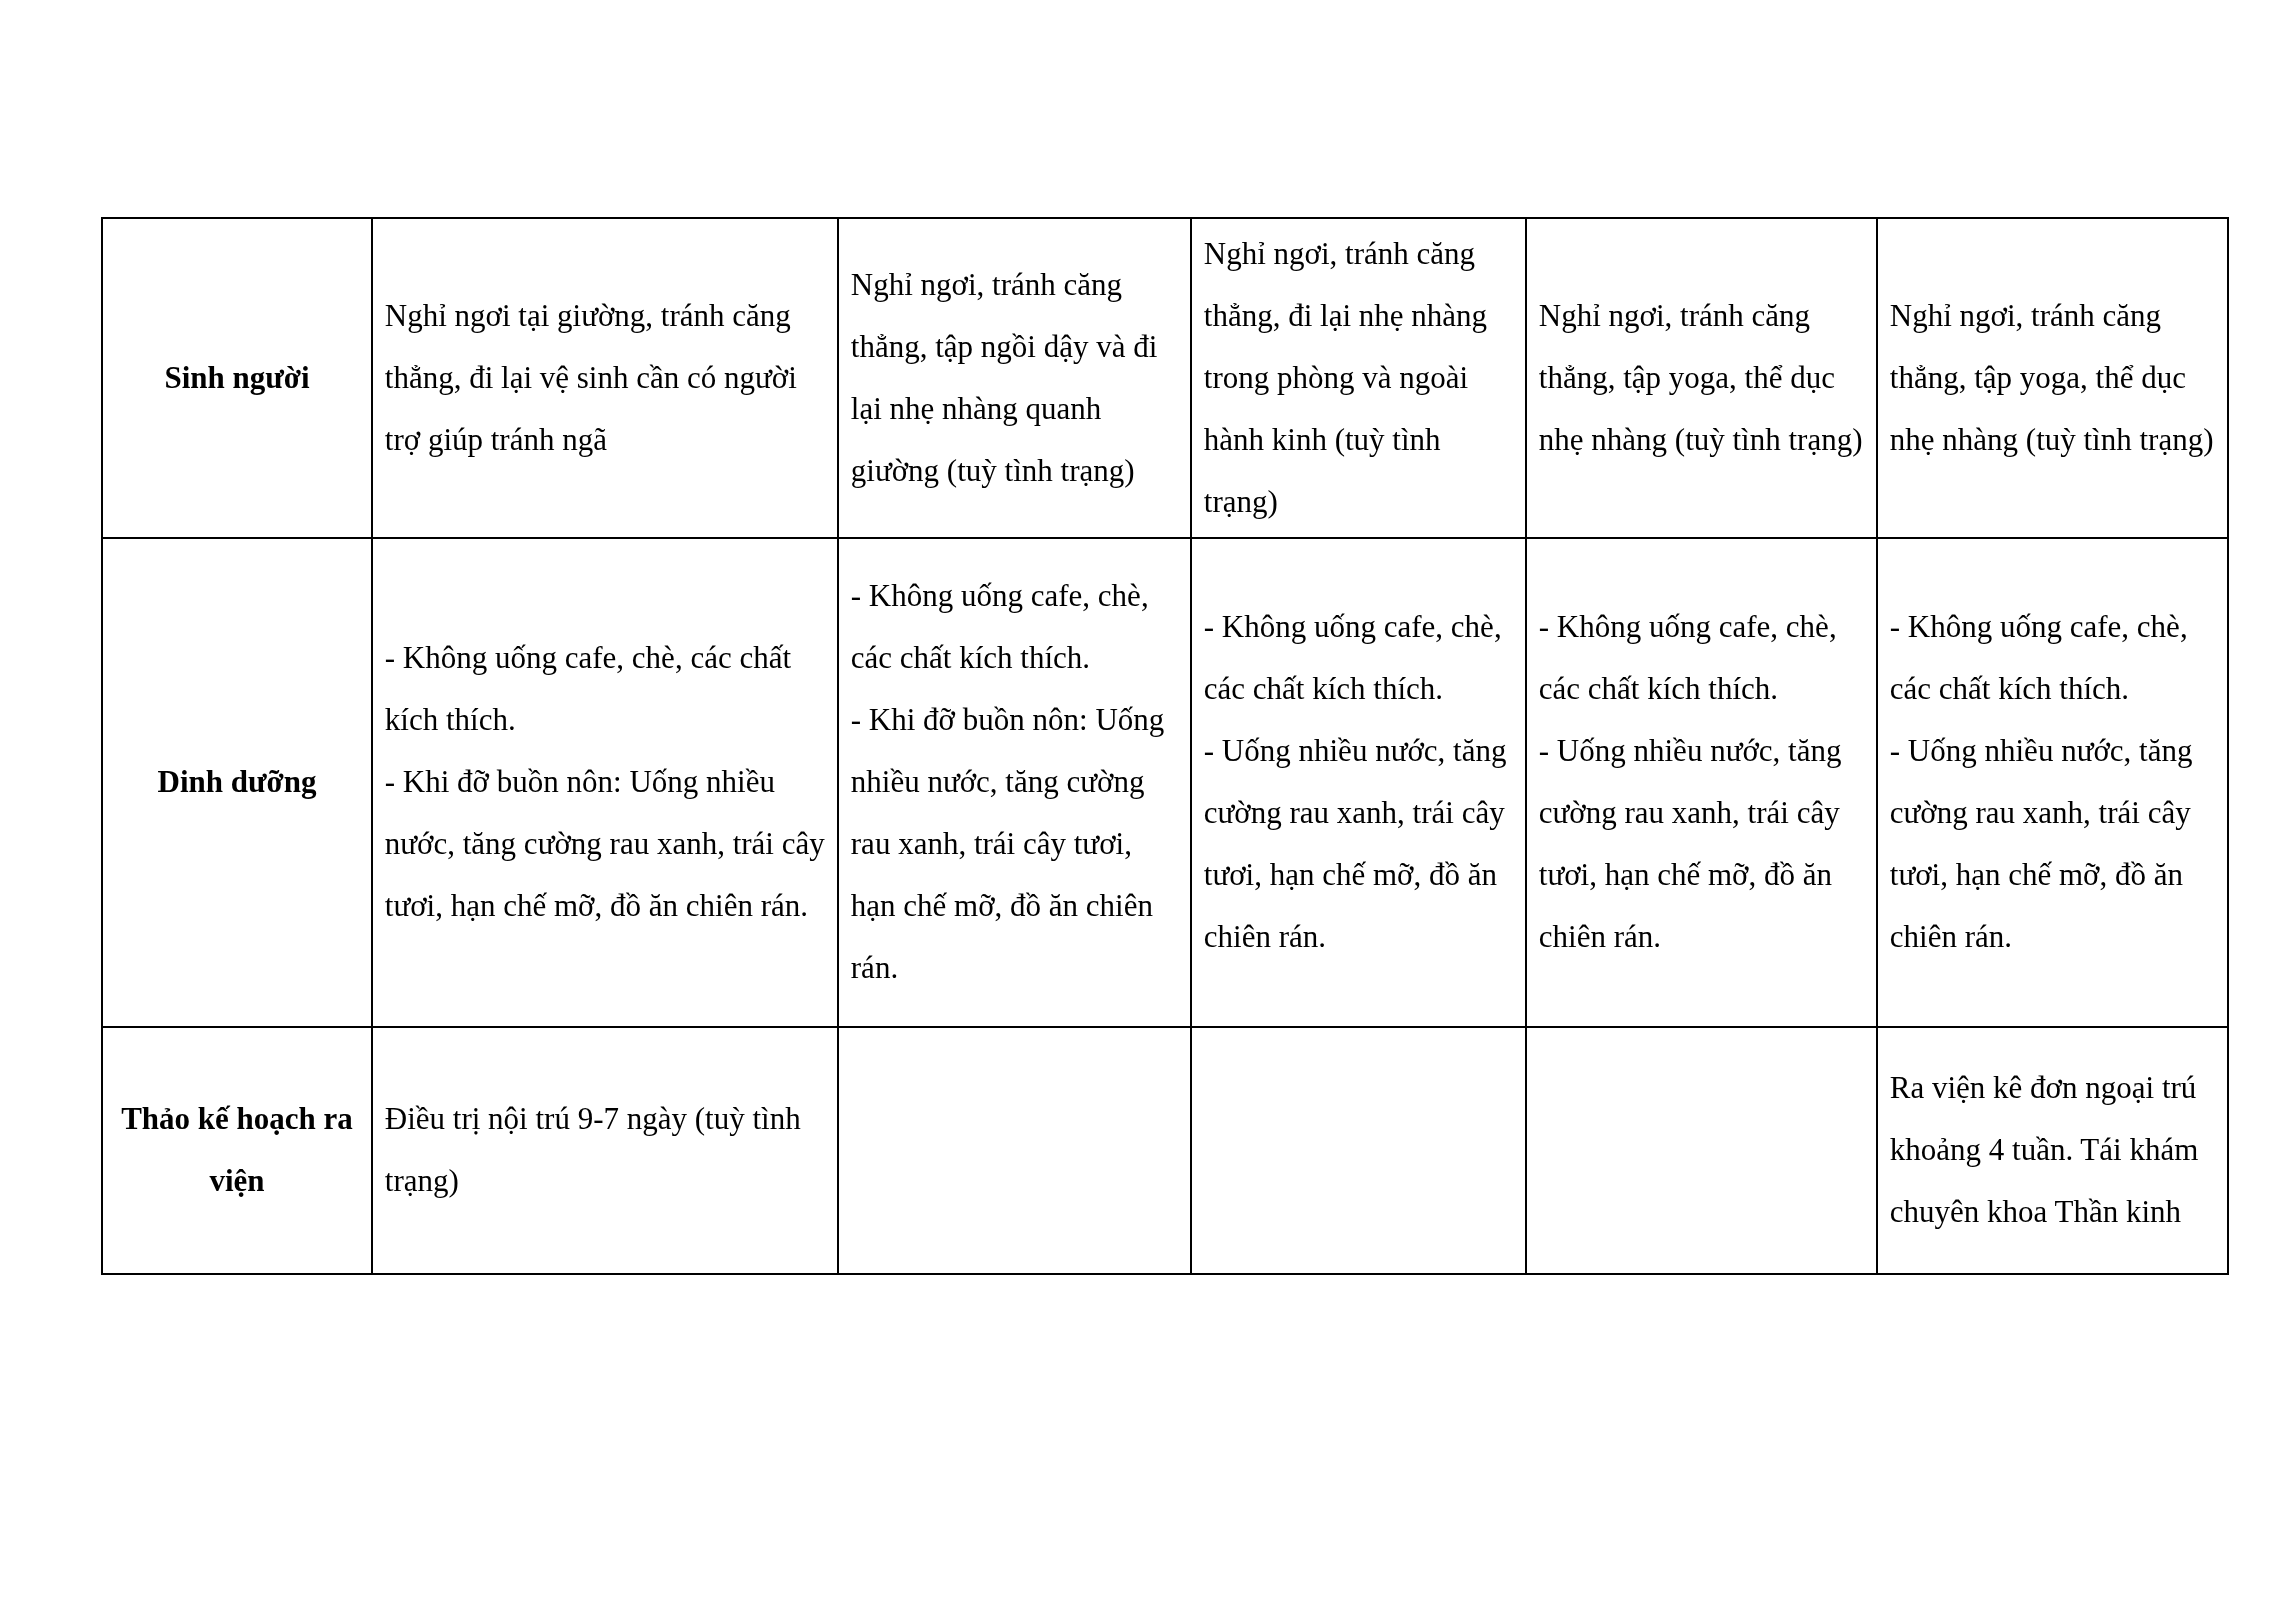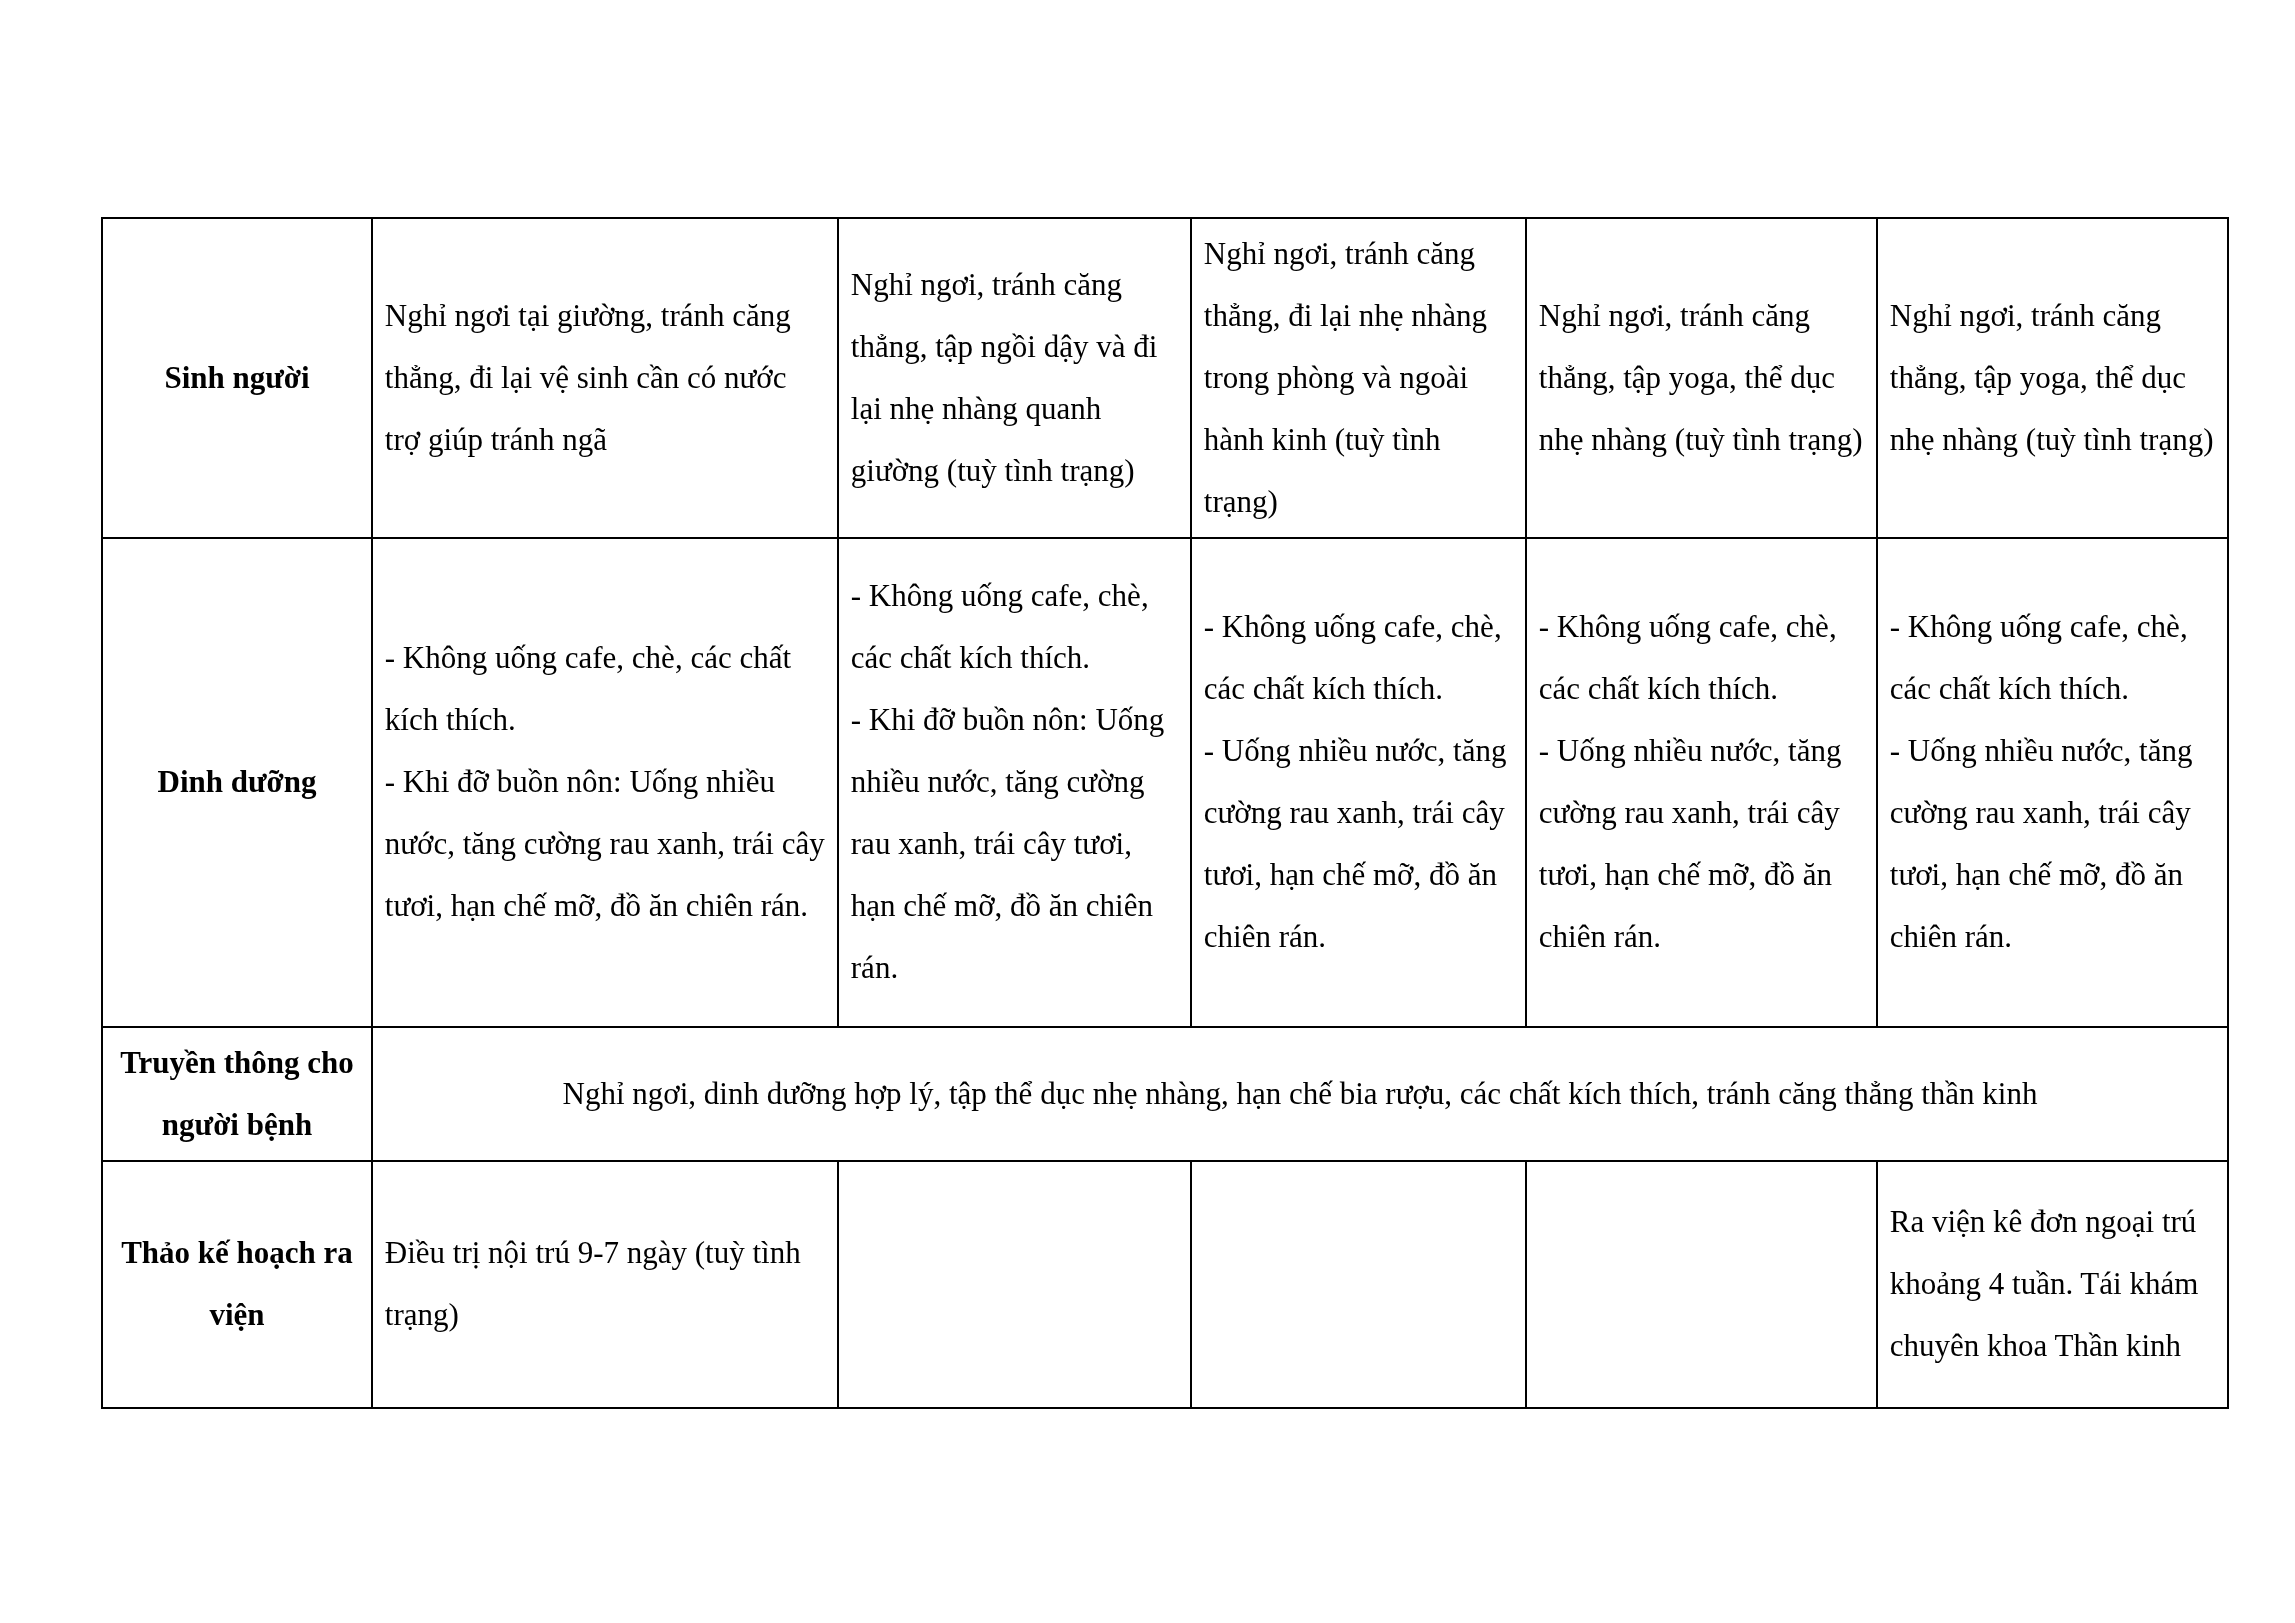--- a/index.html
+++ b/index.html
@@ -59,43 +59,39 @@
       <col style="width:270px">
       <col style="width:466px">
       <col style="width:353px">
       <col style="width:335px">
       <col style="width:351px">
       <col style="width:351px">
     </colgroup>
     <tbody>
       <tr class="r1">
         <td class="hd">Sinh người</td>
-        <td class="cell">Nghỉ ngơi tại giường, tránh căng thẳng, đi lại vệ sinh cần có nước trợ giúp tránh ngã</td>
+        <td class="cell">Nghỉ ngơi tại giường, tránh căng thẳng, đi lại vệ sinh cần có người trợ giúp tránh ngã</td>
         <td class="cell">Nghỉ ngơi, tránh căng thẳng, tập ngồi dậy và đi lại nhẹ nhàng quanh giường (tuỳ tình trạng)</td>
         <td class="cell">Nghỉ ngơi, tránh căng thẳng, đi lại nhẹ nhàng trong phòng và ngoài hành kinh (tuỳ tình trạng)</td>
         <td class="cell">Nghỉ ngơi, tránh căng thẳng, tập yoga, thể dục nhẹ nhàng (tuỳ tình trạng)</td>
         <td class="cell">Nghỉ ngơi, tránh căng thẳng, tập yoga, thể dục nhẹ nhàng (tuỳ tình trạng)</td>
       </tr>
       <tr class="r2">
         <td class="hd">Dinh dưỡng</td>
         <td class="cell">- Không uống cafe, chè, các chất kích thích.
 - Khi đỡ buồn nôn: Uống nhiều nước, tăng cường rau xanh, trái cây tươi, hạn chế mỡ, đồ ăn chiên rán.</td>
         <td class="cell">- Không uống cafe, chè, các chất kích thích.
 - Khi đỡ buồn nôn: Uống nhiều nước, tăng cường rau xanh, trái cây tươi, hạn chế mỡ, đồ ăn chiên rán.</td>
         <td class="cell">- Không uống cafe, chè, các chất kích thích.
 - Uống nhiều nước, tăng cường rau xanh, trái cây tươi, hạn chế mỡ, đồ ăn chiên rán.</td>
         <td class="cell">- Không uống cafe, chè, các chất kích thích.
 - Uống nhiều nước, tăng cường rau xanh, trái cây tươi, hạn chế mỡ, đồ ăn chiên rán.</td>
         <td class="cell">- Không uống cafe, chè, các chất kích thích.
 - Uống nhiều nước, tăng cường rau xanh, trái cây tươi, hạn chế mỡ, đồ ăn chiên rán.</td>
       </tr>
-      <tr class="r3">
-        <td class="hd">Truyền thông cho người bệnh</td>
-        <td class="cell merged" colspan="5">Nghỉ ngơi, dinh dưỡng hợp lý, tập thể dục nhẹ nhàng, hạn chế bia rượu, các chất kích thích, tránh căng thẳng thần kinh</td>
-      </tr>
       <tr class="r4">
         <td class="hd">Thảo kế hoạch ra viện</td>
         <td class="cell">Điều trị nội trú 9-7 ngày (tuỳ tình trạng)</td>
         <td class="cell"></td>
         <td class="cell"></td>
         <td class="cell"></td>
         <td class="cell">Ra viện kê đơn ngoại trú khoảng 4 tuần. Tái khám chuyên khoa Thần kinh</td>
       </tr>
     </tbody>
   </table>

